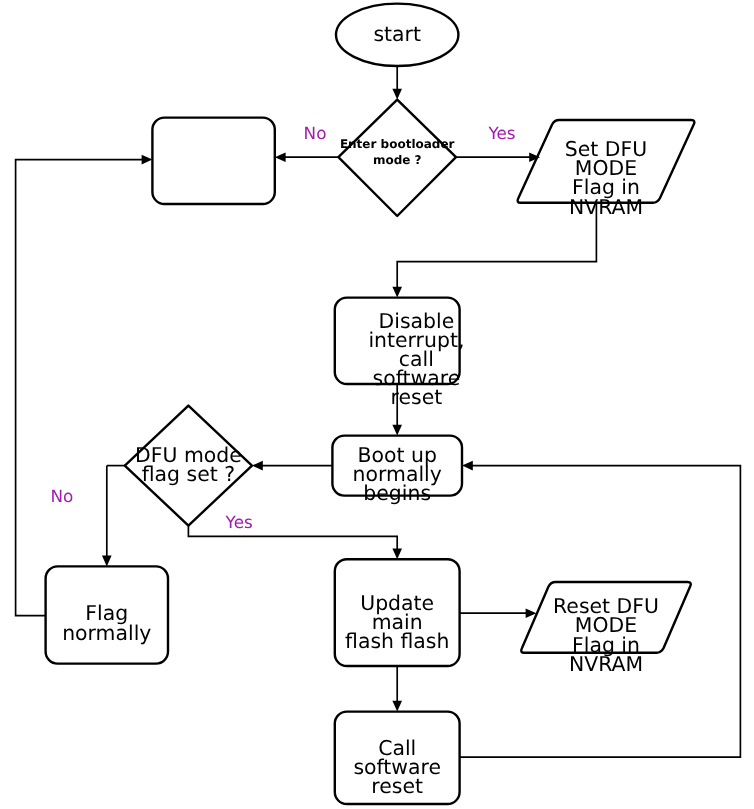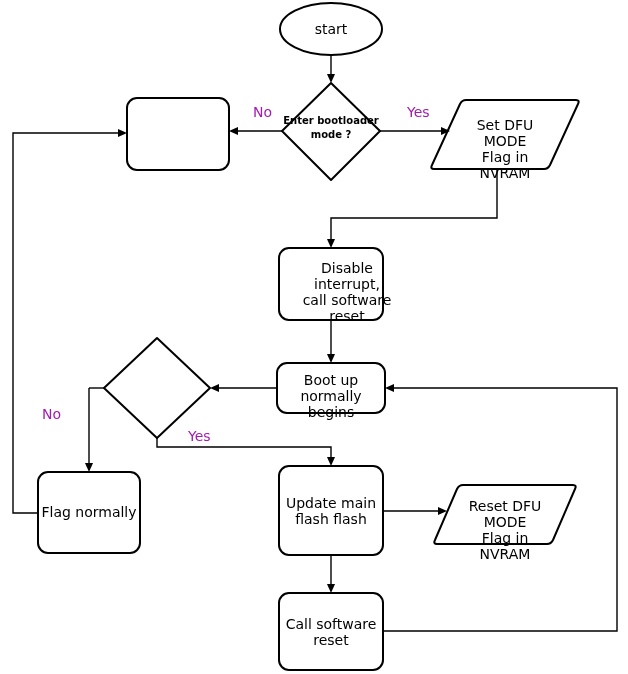--- a/index.html
+++ b/index.html
@@ -34,21 +34,21 @@
     stroke-width: 1.4;
   }
   .arrowhead {
     fill: #000000;
     stroke: none;
   }
   .node-label {
     position: absolute;
     text-align: center;
     color: #000000;
-    font-size: 14px;
+    font-size: 17px;
     line-height: 16px;
     font-family: "DejaVu Sans", sans-serif;
     white-space: pre-line;
     pointer-events: none;
   }
   .edge-label {
     position: absolute;
     color: #a21caf;
     font-size: 14px;
     line-height: 14px;
@@ -133,20 +133,22 @@
   <div class="node-label" style="left:455px; top:117px; width:100px;">Set DFU MODE
 Flag in NVRAM</div>
 
   <div class="node-label" style="left:281px; top:260px; width:100px;margin-left:16px;">Disable interrupt,
 call software
 reset</div>
 
   <div class="node-label" style="left:281px; top:372px; width:100px;">Boot up normally
 begins</div>
 
+  <div class="node-label" style="left:107px; top:372px; width:100px;">DFU mode
+flag set ?</div>
 
   <div class="node-label" style="left:39px; top:504px; width:100px;">Flag normally</div>
 
   <div class="node-label" style="left:281px; top:495px; width:100px;">Update main
 flash flash</div>
 
   <div class="node-label" style="left:455px; top:498px; width:100px;">Reset DFU MODE
 Flag in NVRAM</div>
 
   <div class="node-label" style="left:281px; top:616px; width:100px;">Call software

